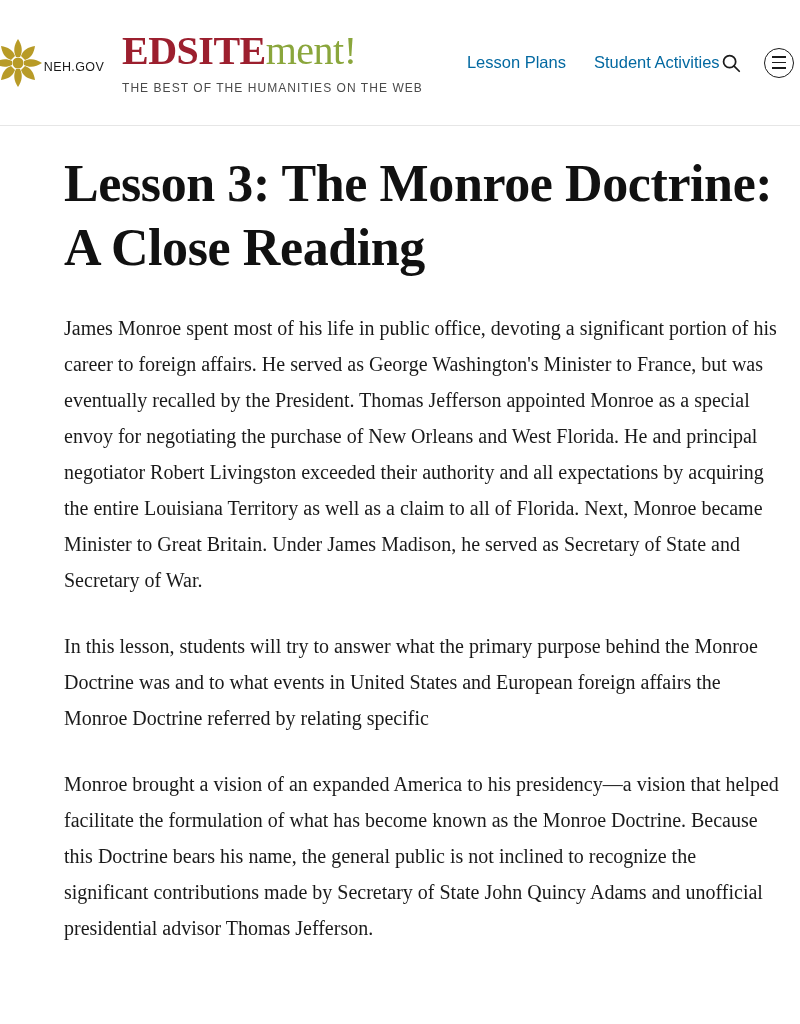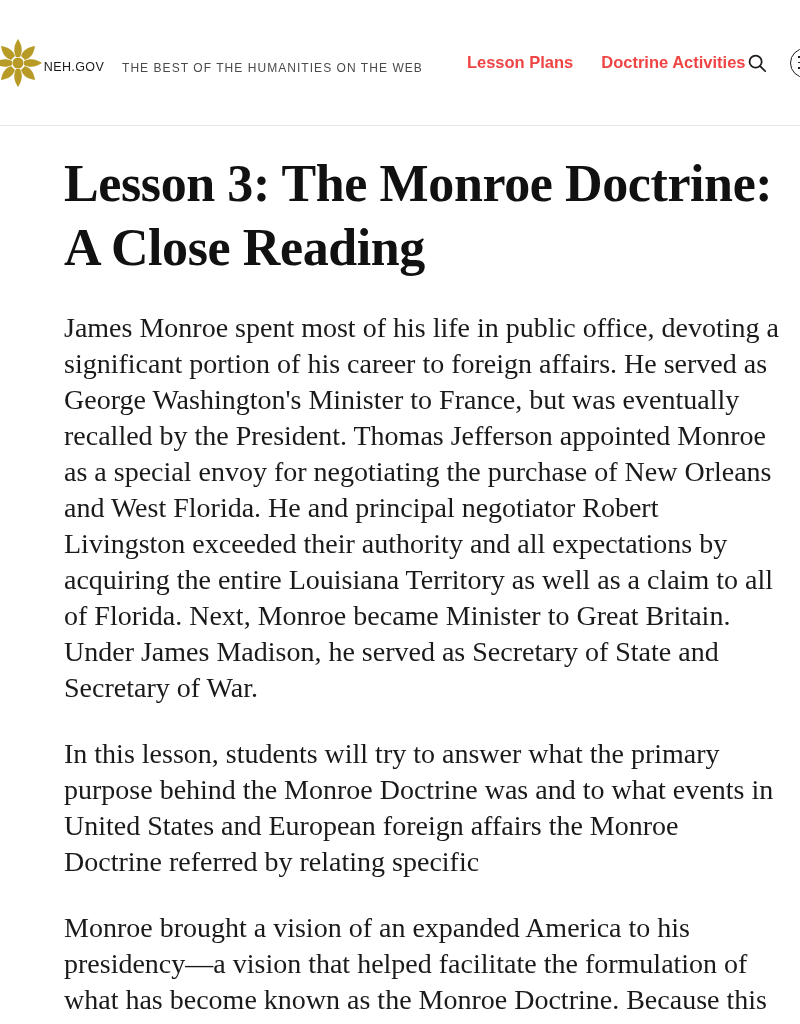--- a/index.html
+++ b/index.html
@@ -80,22 +80,22 @@
   }
   .main-nav {
     display: flex;
     align-items: center;
     gap: 28px;
     margin-left: 4px;
   }
   .nav-link {
     font-family: "Liberation Sans", sans-serif;
     font-size: 16.5px;
-    font-weight: 700;
-    color: #ef4444;
+    font-weight: 400;
+    color: #0369a1;
     text-decoration: none;
     white-space: nowrap;
   }
   .header-tools {
     margin-left: auto;
     display: flex;
     align-items: center;
     gap: 22px;
   }
   .icon-btn {
@@ -136,21 +136,21 @@
     font-family: "Liberation Serif", serif;
     font-size: 52px;
     line-height: 1.23;
     font-weight: 700;
     color: #111111;
     margin: 0 0 30px 0;
     letter-spacing: -0.4px;
   }
   .body-text p {
     font-family: "Liberation Serif", serif;
-    font-size: 28px;
+    font-size: 20px;
     line-height: 36px;
     color: #1a1a1a;
     margin: 0 0 30px 0;
   }
 </style>
 </head>
 <body>
 
 <header class="site-header">
 
@@ -171,26 +171,29 @@
           </g>
         </g>
       </svg>
     </span>
     <span class="neh-label">NEH.GOV</span>
   </a>
 
   <div class="divider"></div>
 
   <a class="brand-edsitement" href="#">
+    <span class="eds-wordmark">
+      <span class="eds-a">EDSITE</span><span class="eds-b">ment!</span>
+    </span>
     <span class="eds-tagline">THE BEST OF THE HUMANITIES ON THE WEB</span>
   </a>
 
   <nav class="main-nav">
     <a class="nav-link" href="#">Lesson Plans</a>
-    <a class="nav-link" href="#">Doctrine Activities</a>
+    <a class="nav-link" href="#">Student Activities</a>
   </nav>
 
   <div class="header-tools">
     <button class="icon-btn" aria-label="Search">
       <svg viewBox="0 0 24 24" width="22" height="22" aria-hidden="true">
         <circle cx="10.5" cy="10.5" r="6.6" fill="none" stroke="#1b1b1b" stroke-width="1.9"></circle>
         <line x1="15.4" y1="15.4" x2="21" y2="21" stroke="#1b1b1b" stroke-width="1.9" stroke-linecap="round"></line>
       </svg>
     </button>
     <button class="hamburger" aria-label="Menu">

